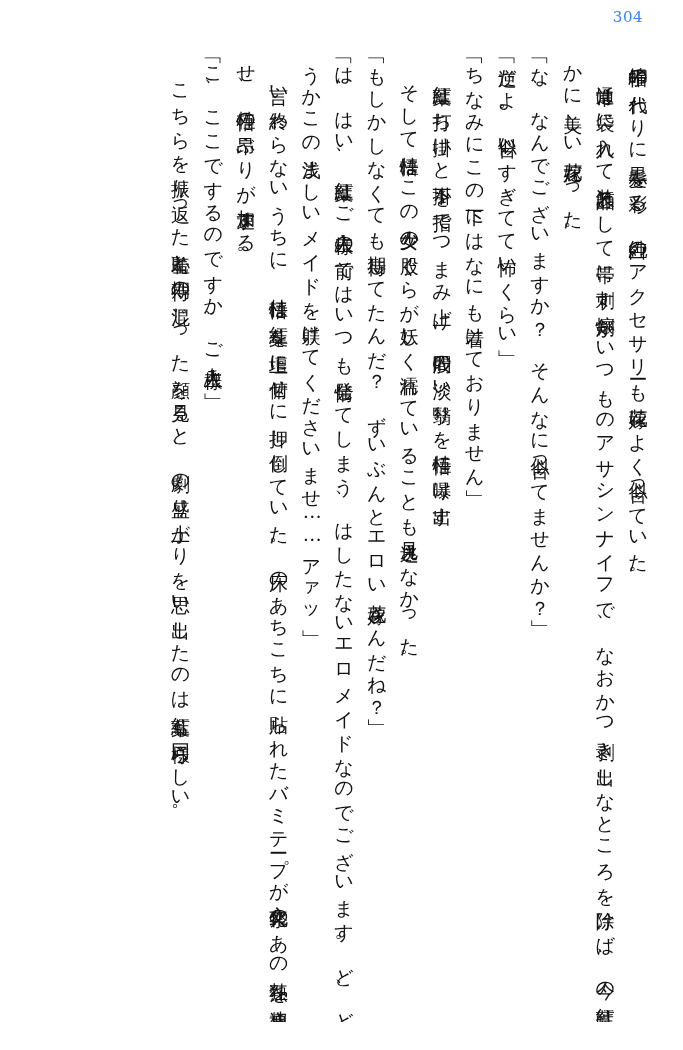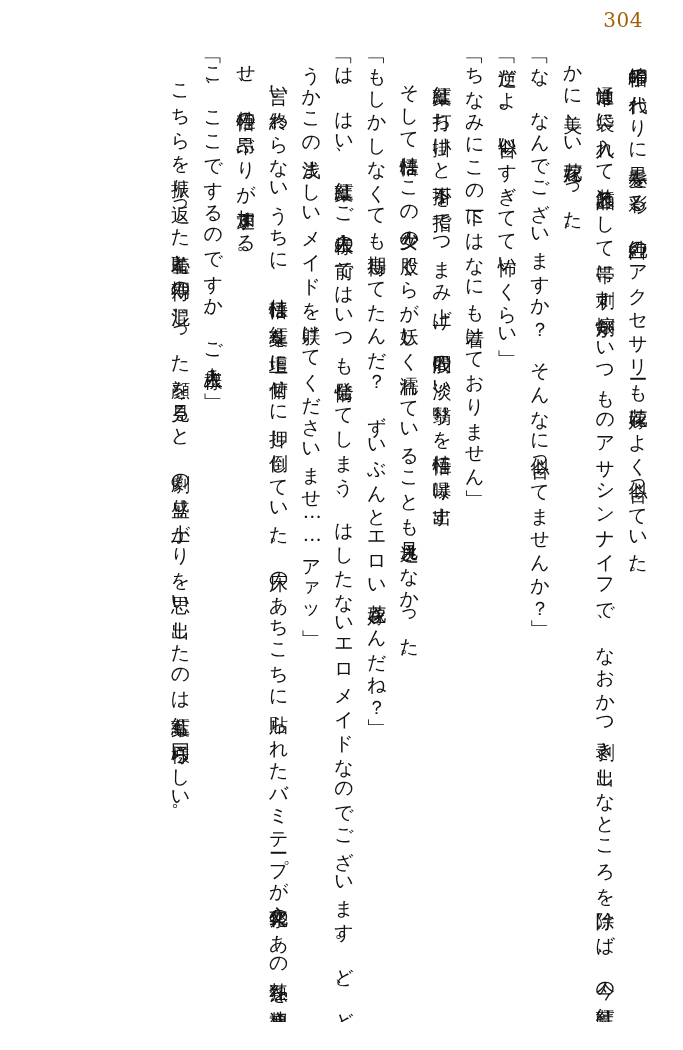--- a/index.html
+++ b/index.html
@@ -18,23 +18,23 @@
     position: relative;
     width: 683px;
     height: 1050px;
     background: #ffffff;
     box-sizing: border-box;
   }
   .page-number {
     position: absolute;
     top: 8px;
     right: 40px;
-    font-size: 20px;
+    font-size: 15px;
     letter-spacing: 0.5px;
-    color: #a16207;
+    color: #3b82f6;
     font-family: "DejaVu Serif", "Liberation Serif", serif;
   }
   .body-text {
     position: absolute;
     top: 52px;
     right: 28px;
     left: 28px;
     bottom: 28px;
     writing-mode: vertical-rl;
     text-orientation: upright;

